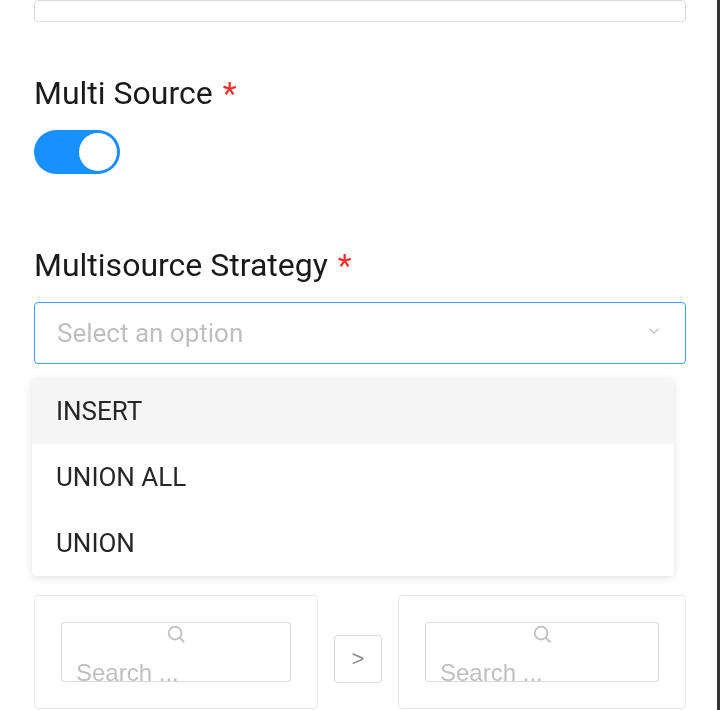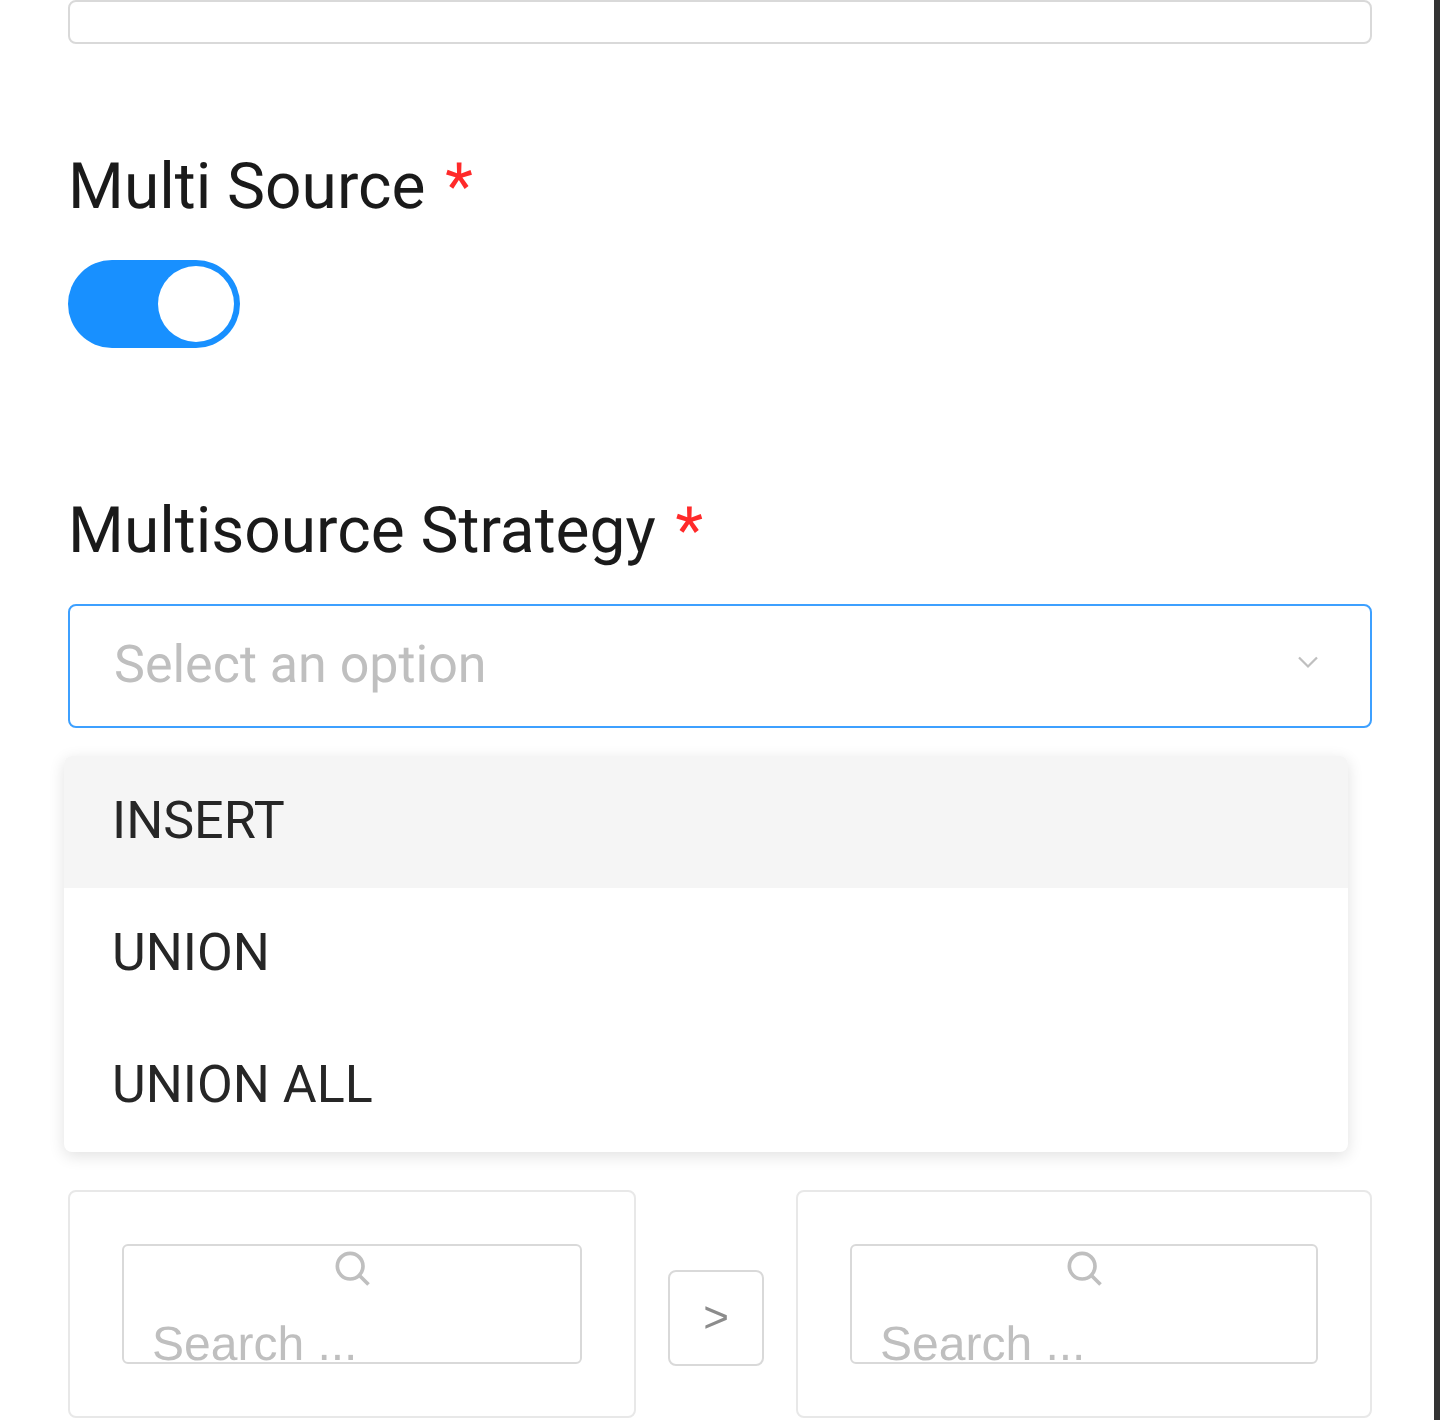--- a/index.html
+++ b/index.html
@@ -199,22 +199,22 @@
     <span class="select-placeholder">Select an option</span>
     <span class="select-arrow">
       <svg width="18" height="18" viewBox="0 0 24 24" fill="none" stroke="currentColor" stroke-width="1.5">
         <polyline points="6 9 12 15 18 9"></polyline>
       </svg>
     </span>
   </div>
 
   <div class="dropdown">
     <div class="dropdown-option active">INSERT</div>
+    <div class="dropdown-option">UNION ALL</div>
     <div class="dropdown-option">UNION</div>
-    <div class="dropdown-option">UNION ALL</div>
   </div>
 </div>
 
 <div class="transfer-area">
   <div class="transfer-panel left">
     <div class="search-box">
       <span class="search-icon">
         <svg width="22" height="22" viewBox="0 0 24 24" fill="none" stroke="currentColor" stroke-width="2">
           <circle cx="11" cy="11" r="7"></circle>
           <line x1="21" y1="21" x2="16.2" y2="16.2"></line>

